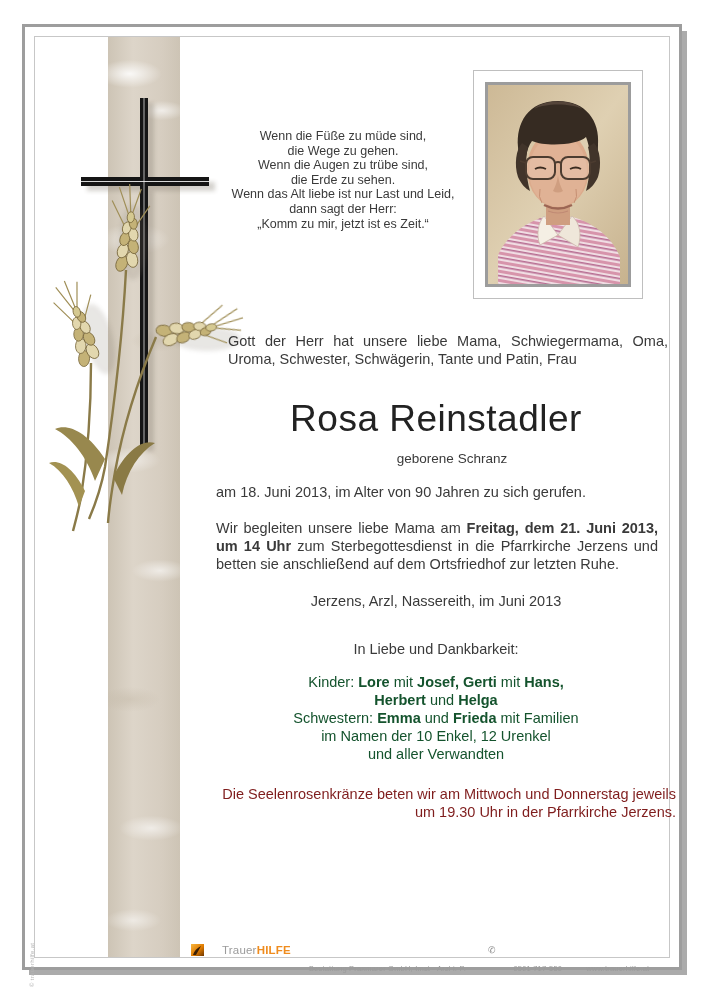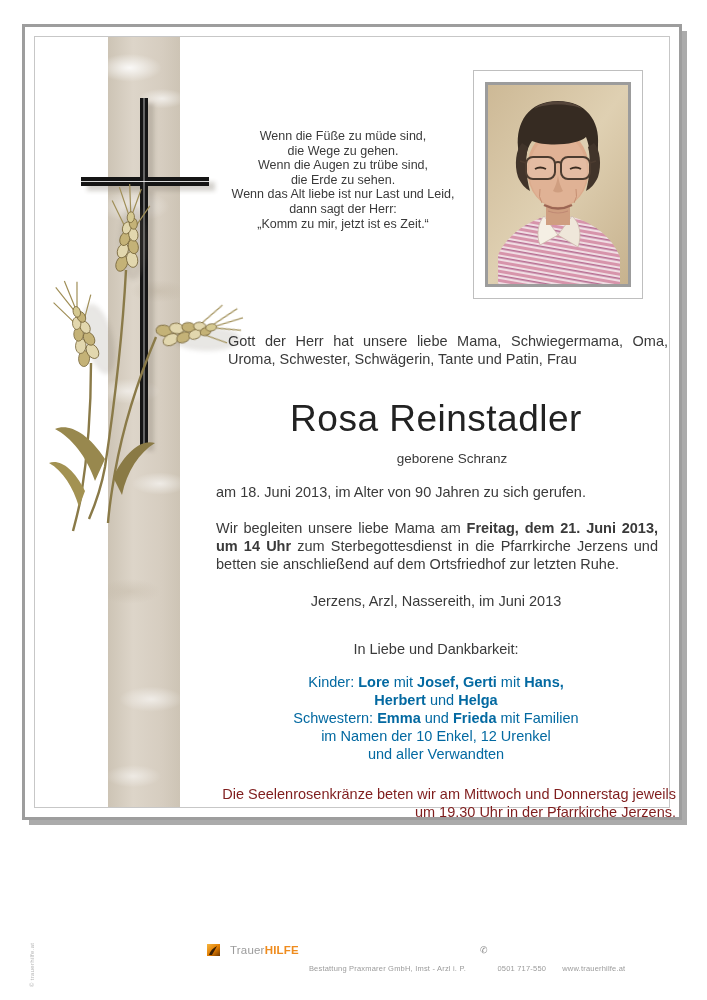--- a/index.html
+++ b/index.html
@@ -1,20 +1,20 @@
 <!DOCTYPE html>
 <html><head>
 <meta charset="utf-8">
 <style>
   * { margin:0; padding:0; box-sizing:border-box; }
   html,body { width:707px; height:1000px; background:#ffffff; font-family:"Liberation Sans", sans-serif; }
   .stage { position:relative; width:707px; height:1000px; overflow:hidden; }
 
   .card {
-    position:absolute; left:22px; top:24px; width:660px; height:796px;
+    position:absolute; left:22px; top:24px; width:660px; height:946px;
     background:#ffffff; border:3px solid #9d9d9d;
     box-shadow:6px 6px 0 -1px #ababab;
   }
   .inner-frame {
     position:absolute; left:9px; top:9px; right:9px; bottom:9px;
     border:1px solid #c7c7c7; pointer-events:none;
   }
 
   
   .band {
@@ -71,32 +71,32 @@
   .dateline {
     position:absolute; left:191px; top:566px; width:440px;
     text-align:center; font-size:14.5px; color:#3a3a3a;
   }
   .closing {
     position:absolute; left:191px; top:614px; width:440px;
     text-align:center; font-size:14.5px; color:#3a3a3a;
   }
   .family {
     position:absolute; left:171px; top:646px; width:480px;
-    text-align:center; font-size:14.5px; line-height:18px; color:#0369a1;
+    text-align:center; font-size:14.5px; line-height:18px; color:#14532d;
   }
   .rosary {
     position:absolute; left:171px; top:758px; width:480px;
     text-align:right; font-size:14.5px; line-height:18px; color:#7f1d1d;
   }
   .b { font-weight:700; }
 
   
   .footer {
-    position:absolute; left:182px; top:915px; height:16px;
-    display:flex; align-items:center; gap:10px; white-space:nowrap;
+    position:absolute; left:166px; top:915px; height:16px;
+    display:flex; align-items:center; gap:18px; white-space:nowrap;
   }
   .footer .logo-box { width:13px; height:12px; display:inline-block; }
   .brand { font-size:11.5px; letter-spacing:.2px; }
   .brand .gray { color:#9b9b9b; }
   .brand .orange { color:#ef8c1e; font-weight:600; }
   .small-info { font-size:7.5px; color:#9b9b9b; letter-spacing:.2px;margin-top:36px; }
   .phone-icon { font-size:9px; color:#8a8a8a; margin-left:4px; }
   .site { margin-left:6px; }
 
   .side-credit {

